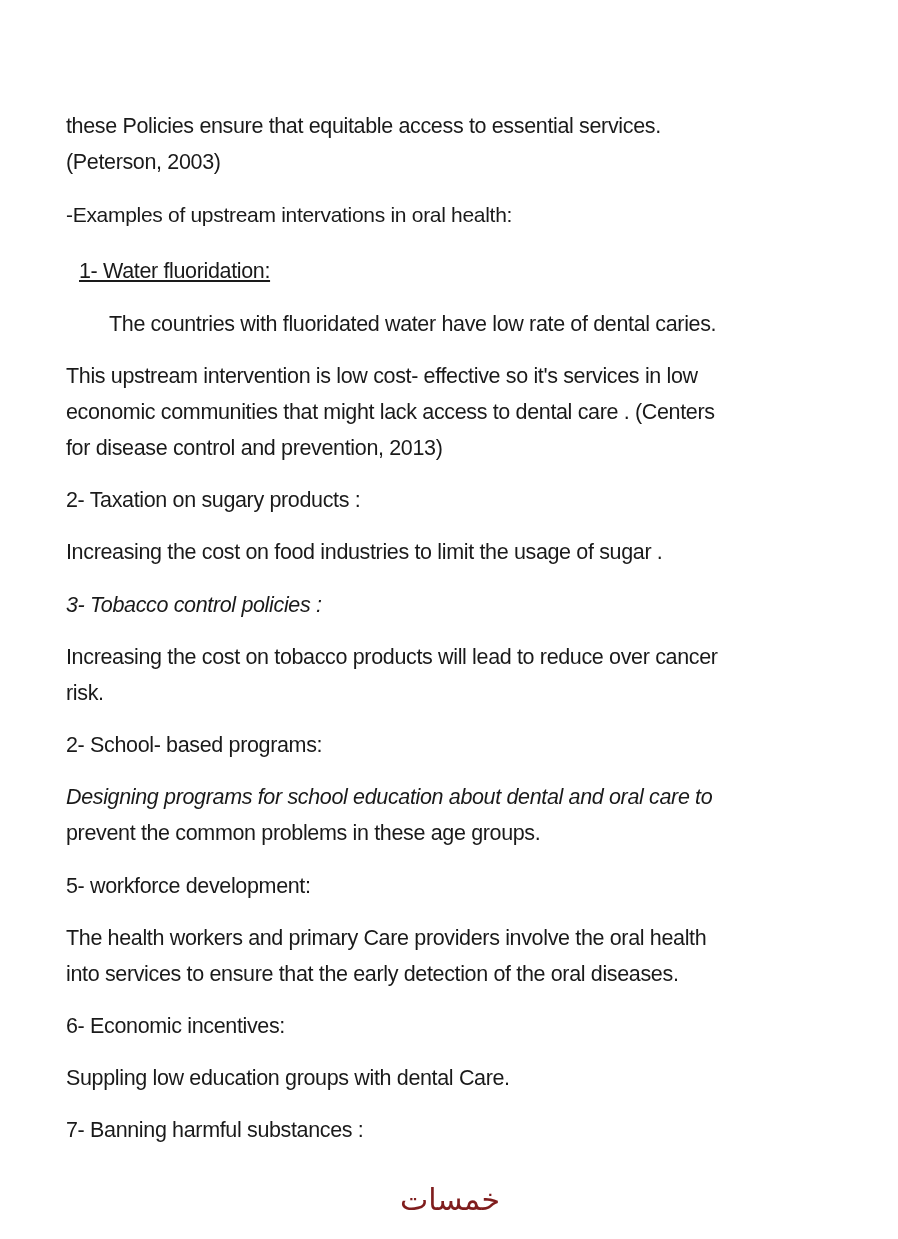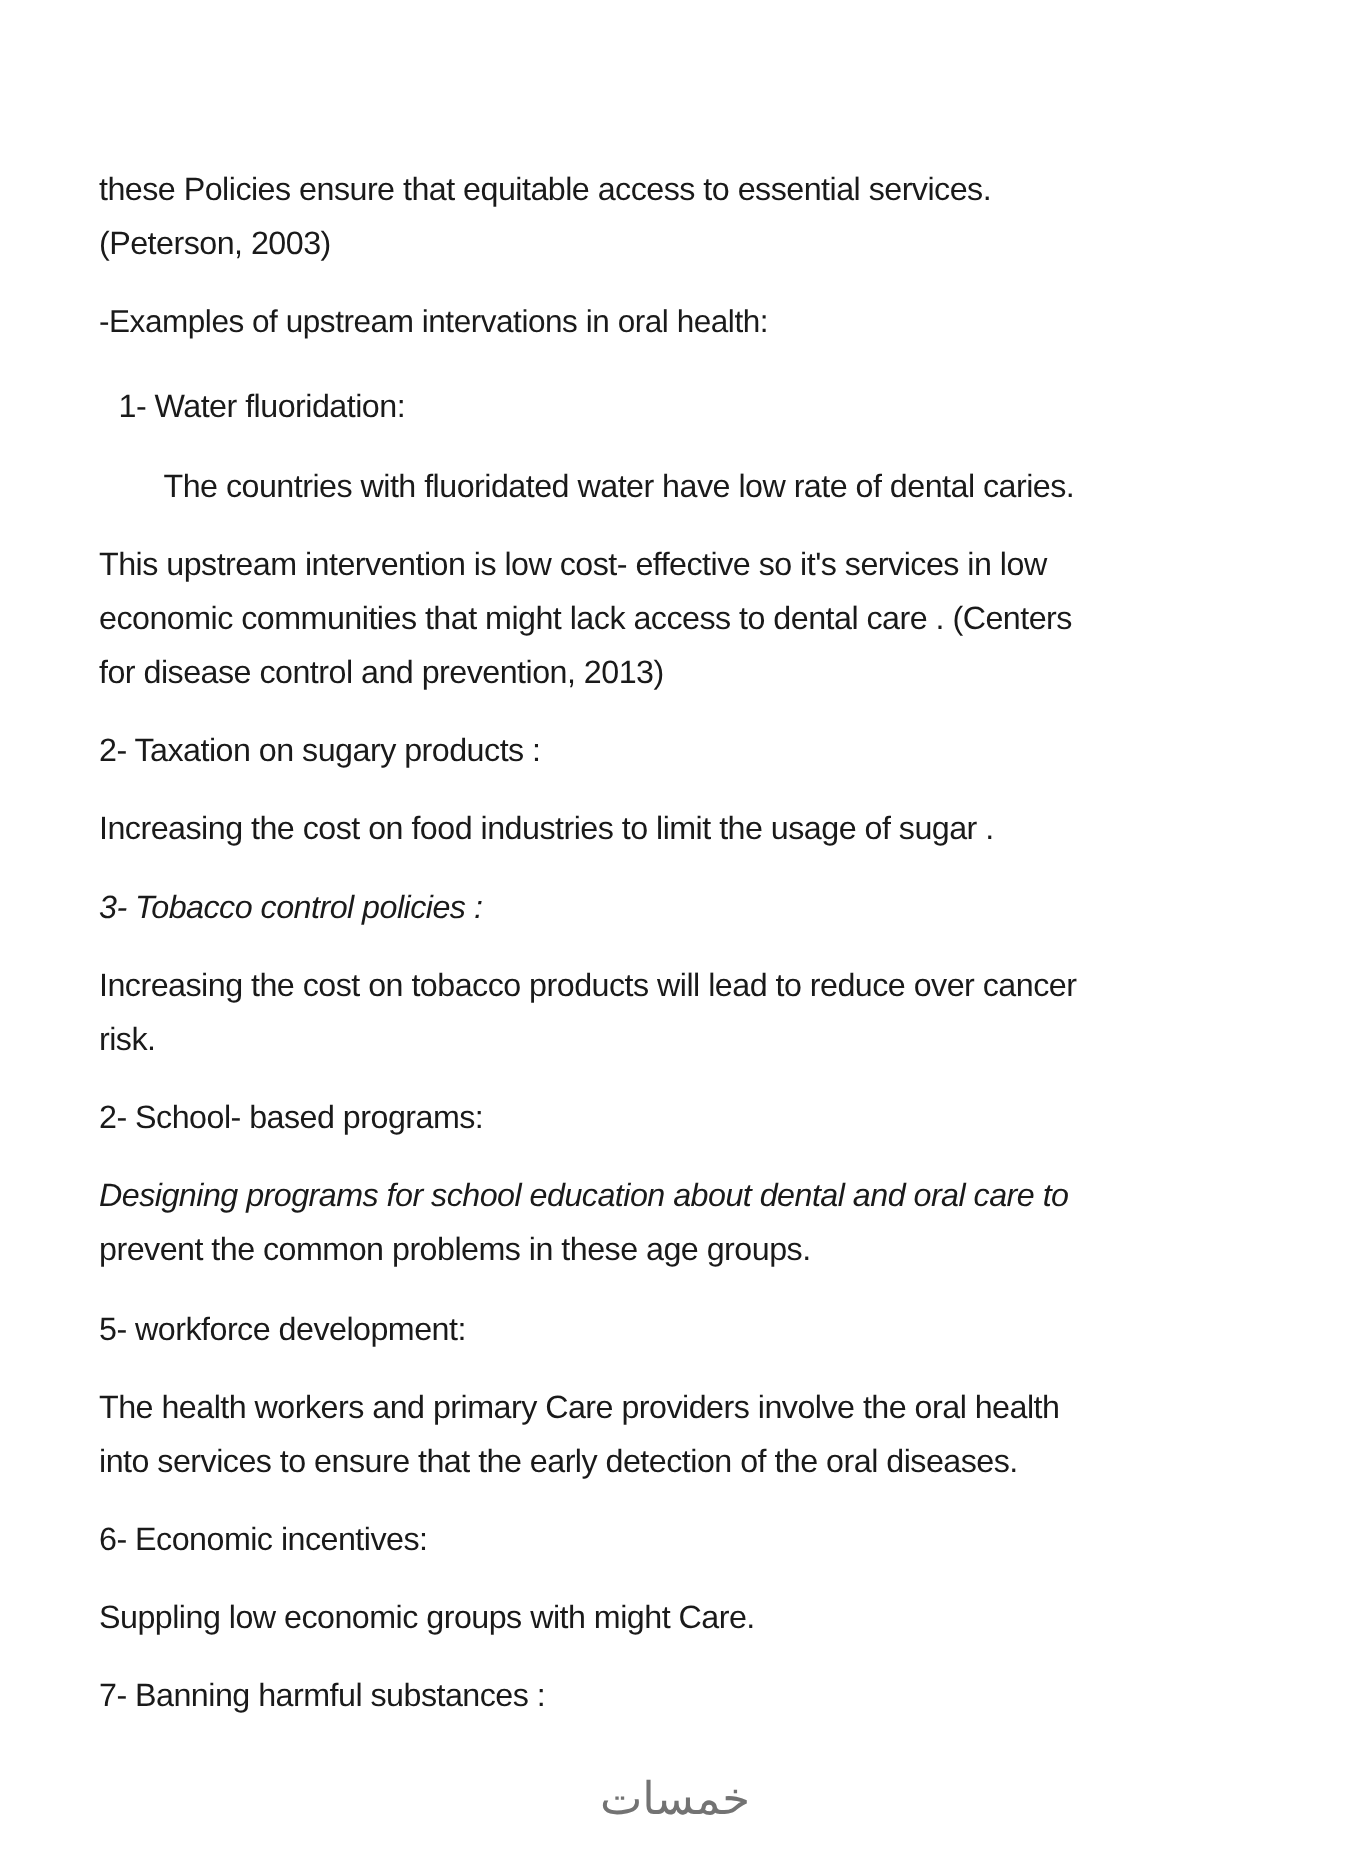--- a/index.html
+++ b/index.html
@@ -35,51 +35,51 @@
     }
     .indent {
       left: 13px;
     }
     .watermark {
       position: absolute;
       left: 394px;
       top: 1183px;
       width: 112px;
       height: 34px;
-      color: #737373;
+      color: #7f1d1d;
       font-family: "DejaVu Sans", sans-serif;
       font-size: 30px;
       line-height: 34px;
       text-align: center;
       direction: rtl;
     }
   </style>
 </head>
 <body>
 
 <div class="page">
   <div class="line" style="top:114px;">these Policies ensure that equitable access to essential  services.</div>
   <div class="line" style="top:150px;text-align:center;">(Peterson, 2003)</div>
   <div class="line heading" style="top:203px;">-Examples of upstream intervations in oral health:</div>
-  <div class="line indent" style="top:259px;">1- Water fluoridation:</div>
+  <div class="line indent" style="top:259px;text-decoration:underline;">1- Water fluoridation:</div>
   <div class="line" style="top:312px;margin-left:43px;">The countries with fluoridated water have low rate of dental caries.</div>
   <div class="line" style="top:364px;">This upstream intervention is low cost- effective so it's services in  low</div>
   <div class="line" style="top:400px;">economic communities that might lack access to dental care . (Centers</div>
   <div class="line" style="top:436px;">for disease control and prevention, 2013)</div>
   <div class="line" style="top:488px;">2- Taxation on sugary products :</div>
   <div class="line" style="top:540px;">Increasing the cost on food industries to limit the usage of sugar .</div>
   <div class="line" style="top:593px;font-style:italic;">3- Tobacco control policies :</div>
   <div class="line" style="top:645px;">Increasing the cost on tobacco products will lead to reduce over cancer</div>
   <div class="line" style="top:681px;">risk.</div>
   <div class="line" style="top:733px;">2- School- based programs:</div>
   <div class="line" style="top:785px;font-style:italic;">Designing programs for school education about dental and oral care to</div>
   <div class="line" style="top:821px;">prevent the common problems in these age groups.</div>
   <div class="line" style="top:874px;">5- workforce  development:</div>
   <div class="line" style="top:926px;">The health workers and primary Care providers involve the oral health</div>
   <div class="line" style="top:962px;">into services to ensure that the early detection of the oral diseases.</div>
   <div class="line" style="top:1014px;">6- Economic incentives:</div>
-  <div class="line" style="top:1066px;">Suppling low economic groups with might Care.</div>
+  <div class="line" style="top:1066px;">Suppling low education groups with dental Care.</div>
   <div class="line" style="top:1118px;">7- Banning harmful substances :</div>
 </div>
 
 <div class="watermark">
   <span>خمسات</span>
 </div>
 
 </body></html>

